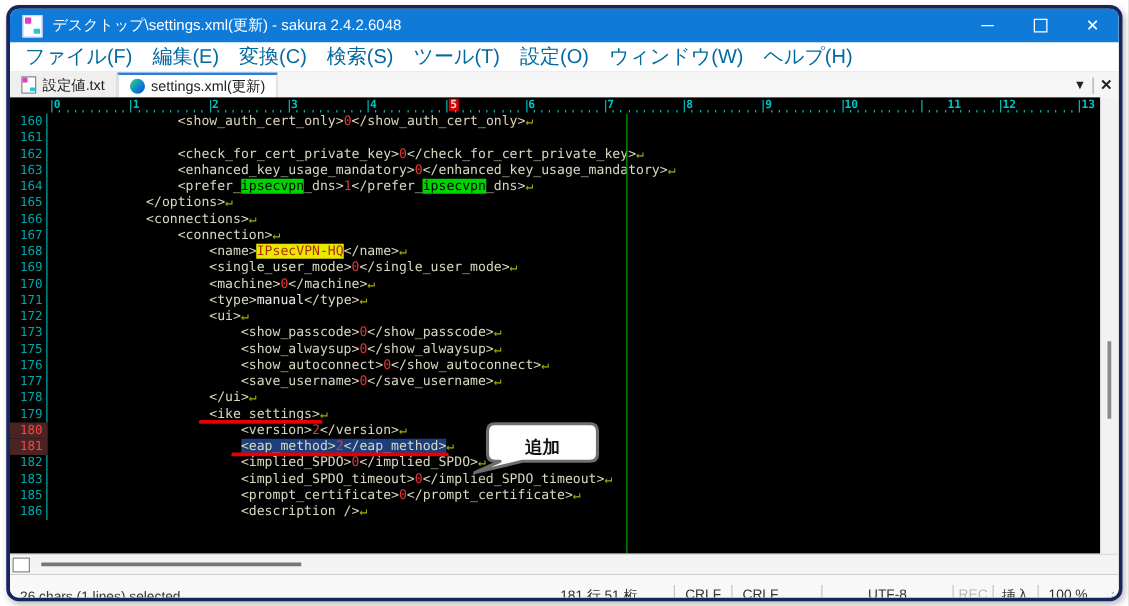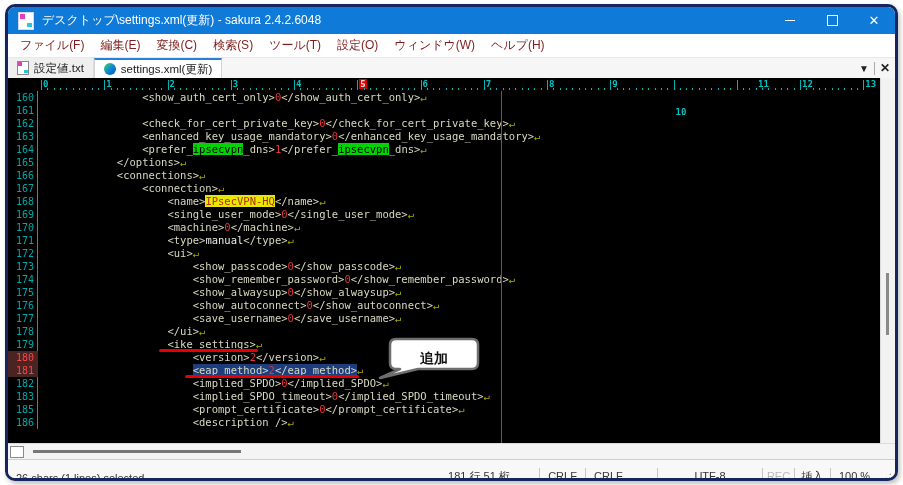--- a/index.html
+++ b/index.html
@@ -10,21 +10,21 @@
   .appicon{width:14px;height:16px;margin:0 8px 0 10px;background:#fff;border:1px solid #cfd6ff;position:relative;flex:none;}
   .appicon::before{content:"";position:absolute;left:1px;top:1px;width:5px;height:5px;background:#e040c0;}
   .appicon::after{content:"";position:absolute;right:1px;bottom:2px;width:5px;height:4px;background:#20c8d8;}
   .title-text{font-size:12px;white-space:nowrap;}
   .wincontrols{margin-left:auto;display:flex;height:100%;}
   .wbtn{width:42px;height:100%;display:flex;align-items:center;justify-content:center;color:#fff;font-size:12px;}
   .wbtn .min{display:block;width:10px;height:1px;background:#fff;}
   .wbtn .max{display:block;width:9px;height:9px;border:1px solid #fff;}
   .wbtn.close{font-size:13px;}
   
-  .menubar{height:23px;background:#fff;display:flex;align-items:center;font-size:12px;color:#7f1d1d;padding-left:4px;border-bottom:1px solid #e8e8e8;}
+  .menubar{height:23px;background:#fff;display:flex;align-items:center;font-size:16px;color:#0369a1;padding-left:4px;border-bottom:1px solid #e8e8e8;}
   .mi{padding:0 8px;}
   
   .tabbar{height:20px;background:#f6f6f6;display:flex;align-items:stretch;font-size:11.5px;color:#222;}
   .tab{display:flex;align-items:center;padding:0 9px;background:#efefef;border-right:1px solid #dcdcdc;gap:5px;white-space:nowrap;}
   .tab.active{background:#fff;border-top:2px solid #2b7fd9;border-left:1px solid #d4d4d4;border-right:1px solid #d4d4d4;}
   .docicon{width:10px;height:12px;background:#fff;border:1px solid #888;position:relative;flex:none;}
   .docicon::before{content:"";position:absolute;left:0;top:0;width:4px;height:4px;background:#e040c0;}
   .docicon::after{content:"";position:absolute;right:0;bottom:1px;width:4px;height:3px;background:#20c8d8;}
   .edgeicon{width:12px;height:12px;border-radius:50%;background:linear-gradient(135deg,#35c975 10%,#0b84d8 55%,#0a59c0 95%);flex:none;}
   .tabbar-right{margin-left:auto;display:flex;align-items:center;}
@@ -232,21 +232,21 @@
             <div class="tick" style="left: 608.575px;"></div>
             <div class="tick" style="left: 614.9px;"></div>
             <div class="tick" style="left: 621.225px;"></div>
             <div class="tick" style="left: 627.55px;"></div>
             <div class="tick" style="left: 633.875px;"></div>
             <div class="tick" style="left: 640.2px;"></div>
             <div class="tick" style="left: 646.525px;"></div>
             <div class="tick" style="left: 652.85px;"></div>
             <div class="tick" style="left: 659.175px;"></div>
             <div class="tick major" style="left: 665.5px;"></div>
-            <span class="rnum" style="left: 667.5px; margin-top: 28px;">10</span>
+            <span class="rnum" style="left: 667.5px;">10</span>
             <div class="tick" style="left: 671.825px;"></div>
             <div class="tick" style="left: 678.15px;"></div>
             <div class="tick" style="left: 684.475px;"></div>
             <div class="tick" style="left: 690.8px;"></div>
             <div class="tick" style="left: 697.125px;"></div>
             <div class="tick" style="left: 703.45px;"></div>
             <div class="tick" style="left: 709.775px;"></div>
             <div class="tick" style="left: 716.1px;"></div>
             <div class="tick" style="left: 722.425px;"></div>
             <div class="tick major" style="left: 728.75px;"></div>
@@ -282,21 +282,20 @@
             <div class="row"><span class="ln">164</span><span class="code"><span class="indent">                </span><span class="txt"><span class="sg-t">&lt;prefer_</span><span class="sg-g">ipsecvpn</span><span class="sg-t">_dns&gt;</span><span class="sg-v">1</span><span class="sg-t">&lt;/prefer_</span><span class="sg-g">ipsecvpn</span><span class="sg-t">_dns&gt;</span></span><span class="cr">↵</span></span></div>
             <div class="row"><span class="ln">165</span><span class="code"><span class="indent">            </span><span class="txt"><span class="sg-t">&lt;/options&gt;</span></span><span class="cr">↵</span></span></div>
             <div class="row"><span class="ln">166</span><span class="code"><span class="indent">            </span><span class="txt"><span class="sg-t">&lt;connections&gt;</span></span><span class="cr">↵</span></span></div>
             <div class="row"><span class="ln">167</span><span class="code"><span class="indent">                </span><span class="txt"><span class="sg-t">&lt;connection&gt;</span></span><span class="cr">↵</span></span></div>
             <div class="row"><span class="ln">168</span><span class="code"><span class="indent">                    </span><span class="txt"><span class="sg-t">&lt;name&gt;</span><span class="sg-y">IPsecVPN-HQ</span><span class="sg-t">&lt;/name&gt;</span></span><span class="cr">↵</span></span></div>
             <div class="row"><span class="ln">169</span><span class="code"><span class="indent">                    </span><span class="txt"><span class="sg-t">&lt;single_user_mode&gt;</span><span class="sg-v">0</span><span class="sg-t">&lt;/single_user_mode&gt;</span></span><span class="cr">↵</span></span></div>
             <div class="row"><span class="ln">170</span><span class="code"><span class="indent">                    </span><span class="txt"><span class="sg-t">&lt;machine&gt;</span><span class="sg-v">0</span><span class="sg-t">&lt;/machine&gt;</span></span><span class="cr">↵</span></span></div>
             <div class="row"><span class="ln">171</span><span class="code"><span class="indent">                    </span><span class="txt"><span class="sg-t">&lt;type&gt;</span><span class="sg-w">manual</span><span class="sg-t">&lt;/type&gt;</span></span><span class="cr">↵</span></span></div>
             <div class="row"><span class="ln">172</span><span class="code"><span class="indent">                    </span><span class="txt"><span class="sg-t">&lt;ui&gt;</span></span><span class="cr">↵</span></span></div>
             <div class="row"><span class="ln">173</span><span class="code"><span class="indent">                        </span><span class="txt"><span class="sg-t">&lt;show_passcode&gt;</span><span class="sg-v">0</span><span class="sg-t">&lt;/show_passcode&gt;</span></span><span class="cr">↵</span></span></div>
-            <div class="row"><span class="ln">174</span><span class="code"><span class="indent">                        </span><span class="txt"><span class="sg-t">&lt;show_remember_password&gt;</span><span class="sg-v">0</span><span class="sg-t">&lt;/show_remember_password&gt;</span></span><span class="cr">↵</span></span></div>
             <div class="row"><span class="ln">175</span><span class="code"><span class="indent">                        </span><span class="txt"><span class="sg-t">&lt;show_alwaysup&gt;</span><span class="sg-v">0</span><span class="sg-t">&lt;/show_alwaysup&gt;</span></span><span class="cr">↵</span></span></div>
             <div class="row"><span class="ln">176</span><span class="code"><span class="indent">                        </span><span class="txt"><span class="sg-t">&lt;show_autoconnect&gt;</span><span class="sg-v">0</span><span class="sg-t">&lt;/show_autoconnect&gt;</span></span><span class="cr">↵</span></span></div>
             <div class="row"><span class="ln">177</span><span class="code"><span class="indent">                        </span><span class="txt"><span class="sg-t">&lt;save_username&gt;</span><span class="sg-v">0</span><span class="sg-t">&lt;/save_username&gt;</span></span><span class="cr">↵</span></span></div>
             <div class="row"><span class="ln">178</span><span class="code"><span class="indent">                    </span><span class="txt"><span class="sg-t">&lt;/ui&gt;</span></span><span class="cr">↵</span></span></div>
             <div class="row"><span class="ln">179</span><span class="code"><span class="indent">                    </span><span class="txt ul"><span class="sg-t">&lt;ike_settings&gt;</span></span><span class="cr">↵</span></span></div>
             <div class="row"><span class="ln mod">180</span><span class="code"><span class="indent">                        </span><span class="txt"><span class="sg-t">&lt;version&gt;</span><span class="sg-v">2</span><span class="sg-t">&lt;/version&gt;</span></span><span class="cr">↵</span></span></div>
             <div class="row"><span class="ln mod">181</span><span class="code"><span class="indent">                        </span><span class="txt sel ul"><span class="sg-t">&lt;eap_method&gt;</span><span class="sg-v">2</span><span class="sg-t">&lt;/eap_method&gt;</span></span><span class="cr">↵</span></span></div>
             <div class="row"><span class="ln">182</span><span class="code"><span class="indent">                        </span><span class="txt"><span class="sg-t">&lt;implied_SPDO&gt;</span><span class="sg-v">0</span><span class="sg-t">&lt;/implied_SPDO&gt;</span></span><span class="cr">↵</span></span></div>
             <div class="row"><span class="ln">183</span><span class="code"><span class="indent">                        </span><span class="txt"><span class="sg-t">&lt;implied_SPDO_timeout&gt;</span><span class="sg-v">0</span><span class="sg-t">&lt;/implied_SPDO_timeout&gt;</span></span><span class="cr">↵</span></span></div>
             <div class="row"><span class="ln">185</span><span class="code"><span class="indent">                        </span><span class="txt"><span class="sg-t">&lt;prompt_certificate&gt;</span><span class="sg-v">0</span><span class="sg-t">&lt;/prompt_certificate&gt;</span></span><span class="cr">↵</span></span></div>

